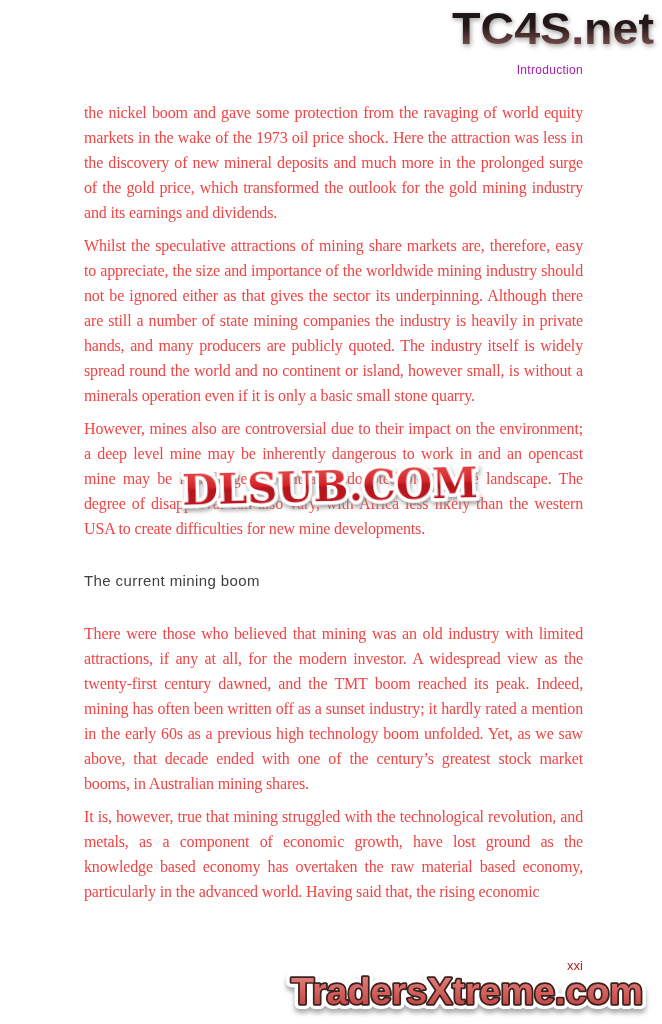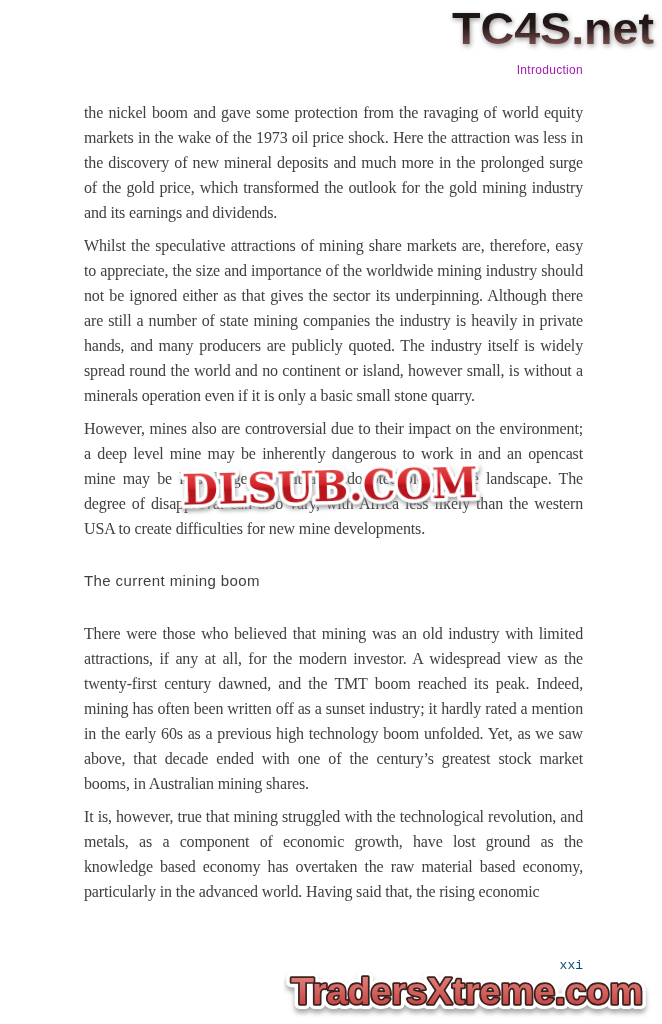--- a/index.html
+++ b/index.html
@@ -40,21 +40,21 @@
     position: absolute;
     left: 84px;
     top: 100px;
     width: 499px;
   }
   .text-block p {
     margin: 0 0 8px 0;
     font-size: 16px;
     line-height: 25px;
     text-align: justify;
-    color: #404040;
+    color: #ef4444;
     letter-spacing: -0.15px;
   }
   .section-heading {
     margin: 28px 0 28px 0;
     font-family: "Liberation Sans", sans-serif;
     font-weight: normal;
     font-size: 15px;
     line-height: 24px;
     color: #413f3e;
     letter-spacing: 0.4px;
@@ -72,23 +72,23 @@
     height: 66px;
     transform: rotate(-1.5deg);
     pointer-events: none;
   }
 
   
   .page-number {
     position: absolute;
     top: 958px;
     right: 79px;
-    font-family: Liberation Mono, monospace;
+    font-family: Liberation Sans, sans-serif;
     font-size: 13px;
-    color: #0c4a6e;
+    color: #b91c1c;
   }
   .footer-logo {
     position: absolute;
     left: 283px;
     top: 966px;
     width: 368px;
     height: 54px;
   }
 </style>
 </head>

